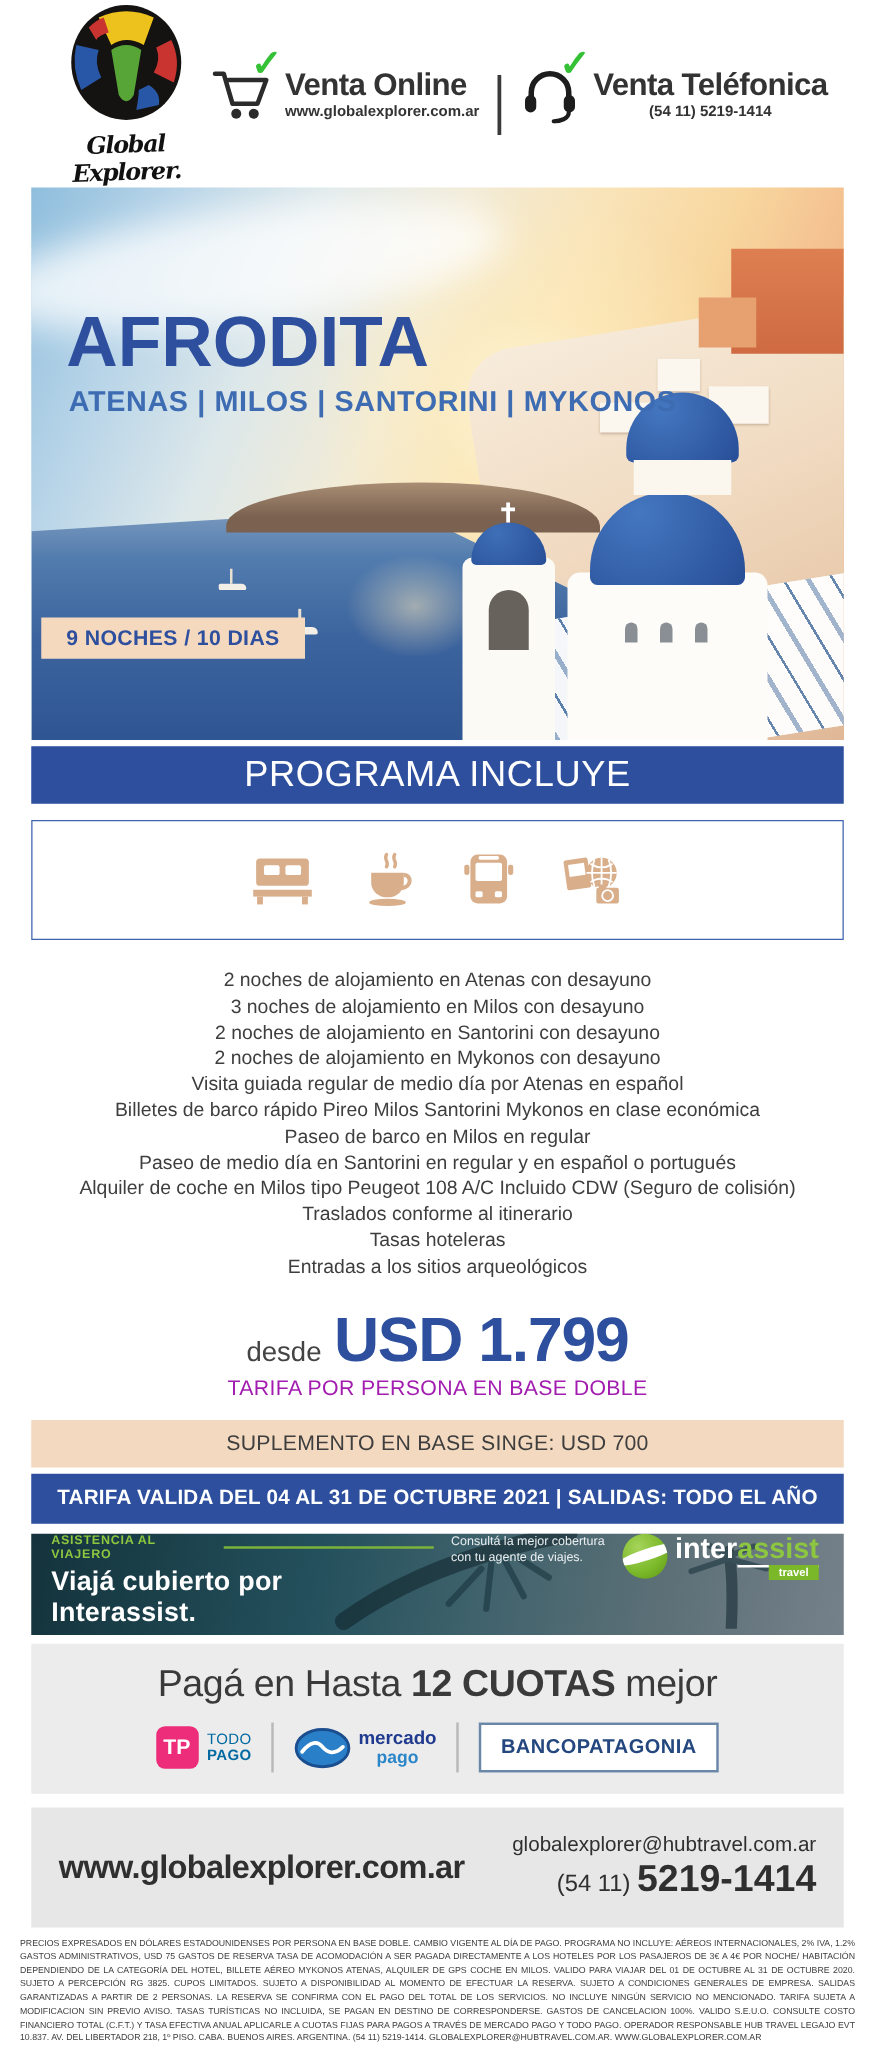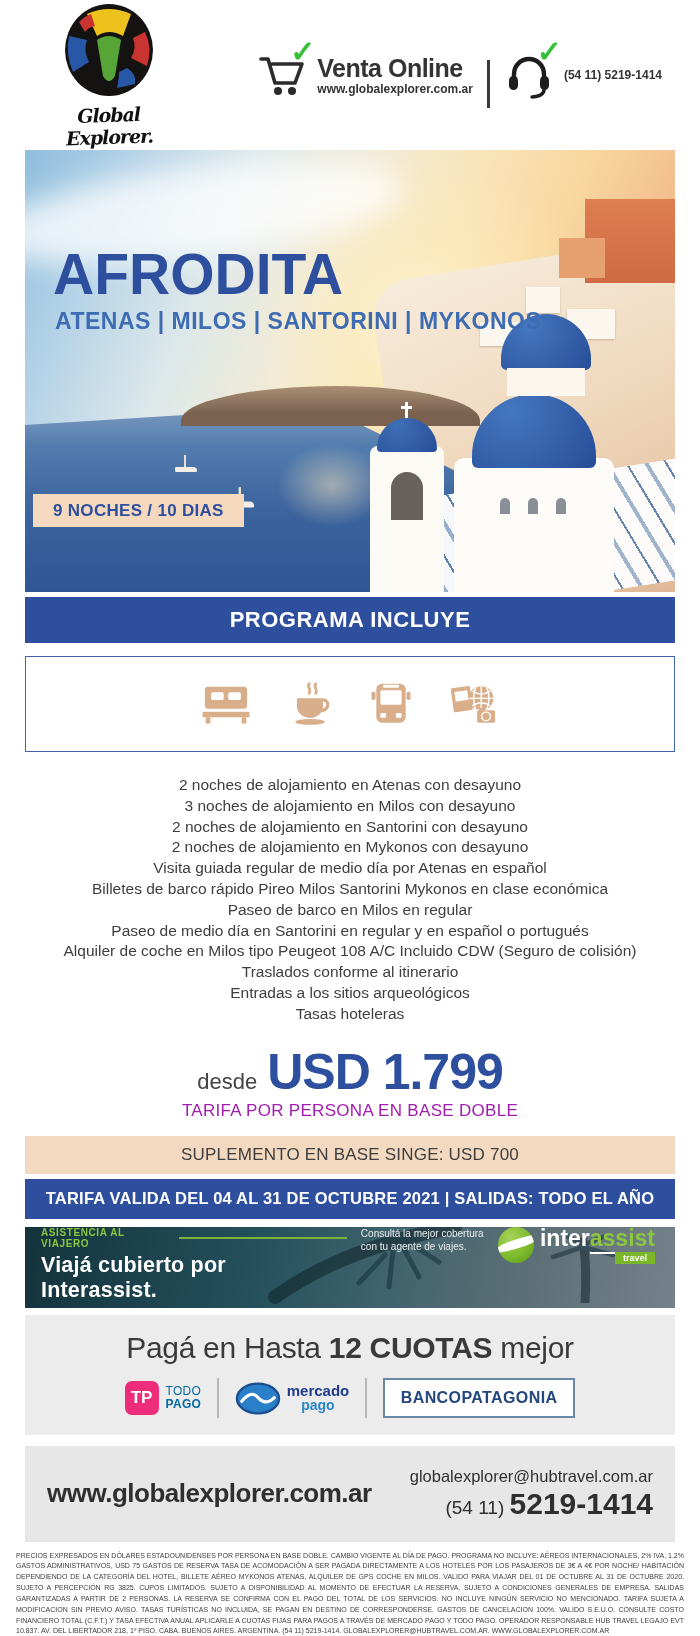--- a/index.html
+++ b/index.html
@@ -53,21 +53,21 @@
   .terrace { position:absolute; right:-20px; bottom:-8px; width:300px; height:120px; background:#eef3f6; transform:rotate(-9deg);
     background-image:repeating-linear-gradient(68deg, #fff 0 14px, #9db4ce 14px 18px, #fff 18px 32px, #5e82ad 32px 34px); opacity:0.95; }
   .boat { position:absolute; width:22px; height:5px; background:#f4efe6; border-radius:2px 6px 2px 2px; }
   .boat::after { content:""; position:absolute; left:9px; top:-12px; width:2px; height:12px; background:#e8e0d2; }
   .hero-title { position:absolute; left:28px; top:96px; font-size:57px; font-weight:800; color:#2d4f9e; letter-spacing:0; line-height:1; }
   .hero-subtitle { position:absolute; left:30px; top:158px; font-size:23px; font-weight:700; color:#3e6cb3; letter-spacing:0.5px; }
   .hero-badge { position:absolute; left:8px; bottom:65px; height:33px; padding:0 20px; background:#f5d9bf; color:#2d4f9e; font-size:17px; font-weight:700; display:flex; align-items:center; letter-spacing:0.3px; }
 
   
   .banner-blue { margin:5px 25px 0; height:46px; background:#2d4f9e; color:#fff; display:flex; align-items:center; justify-content:center; }
-  .banner-blue.program { font-size:22px; font-weight:700; letter-spacing:0.5px; }
+  .banner-blue.program { font-size:29px; font-weight:400; letter-spacing:0.5px; }
   .icon-box { margin:13px 25px 0; height:96px; border:1.5px solid #3f63ae; display:flex; align-items:center; justify-content:center; gap:36px; }
   .icon-box svg { display:block; }
   .includes { margin-top:23px; text-align:center; font-size:15.5px; color:#3e3e3e; line-height:20.8px; }
   .price-row { display:flex; align-items:baseline; justify-content:center; gap:10px; margin-top:22px; }
   .desde { font-size:22px; color:#444; }
   .price { font-size:50px; font-weight:800; color:#2d4f9e; letter-spacing:-1px; line-height:1; }
   .basis { text-align:center; font-size:17px; color:#a21caf; margin-top:4px; letter-spacing:0.3px; }
   .banner-tan { margin:15px 25px 0; height:38px; background:#f3d9bf; color:#3e3e3e; font-size:17px; display:flex; align-items:center; justify-content:center; letter-spacing:0.2px; }
   .banner-blue.validity { margin-top:5px; height:40px; font-size:16.5px; font-weight:700; letter-spacing:0.2px; }
 
@@ -158,20 +158,21 @@
         <span class="venta-icon">
           <svg width="50" height="50" viewBox="0 0 50 50">
             <path d="M10 30 v-5 a15 15 0 0 1 30 0 v5" fill="none" stroke="#1d1d1d" stroke-width="4.4" stroke-linecap="round"></path>
             <rect x="5" y="27" width="9" height="14" rx="4.5" fill="#1d1d1d"></rect>
             <rect x="36" y="27" width="9" height="14" rx="4.5" fill="#1d1d1d"></rect>
             <path d="M40 41 c0 5 -7 7 -12 7" fill="none" stroke="#1d1d1d" stroke-width="3.4" stroke-linecap="round"></path>
           </svg>
           <span class="check">✓</span>
         </span>
         <span class="venta-text">
+          <span class="venta-label">Venta Teléfonica</span>
           <span class="venta-sub">(54 11) 5219-1414</span>
         </span>
       </div>
     </div>
   </div>
 
   <div class="hero">
     <div class="cloud"></div>
     <div class="cliff"></div>
     <div class="orange-bldg"></div>
@@ -253,22 +254,22 @@
   <div>2 noches de alojamiento en Atenas con desayuno</div>
       <div>3 noches de alojamiento en Milos con desayuno</div>
       <div>2 noches de alojamiento en Santorini con desayuno</div>
       <div>2 noches de alojamiento en Mykonos con desayuno</div>
       <div>Visita guiada regular de medio día por Atenas en español</div>
       <div>Billetes de barco rápido Pireo Milos Santorini Mykonos en clase económica</div>
       <div>Paseo de barco en Milos en regular</div>
       <div>Paseo de medio día en Santorini en regular y en español o portugués</div>
       <div>Alquiler de coche en Milos tipo Peugeot 108 A/C Incluido CDW (Seguro de colisión)</div>
       <div>Traslados conforme al itinerario</div>
+      <div>Tasas hoteleras</div>
       <div>Entradas a los sitios arqueológicos</div>
-      <div>Tasas hoteleras</div>
     </div>
 
   <div class="price-row">
     <span class="desde">desde</span>
     <span class="price">USD 1.799</span>
   </div>
   <div class="basis">TARIFA POR PERSONA EN BASE DOBLE</div>
 
   <div class="banner-tan">SUPLEMENTO EN BASE SINGE: USD 700</div>
   <div class="banner-blue validity">TARIFA VALIDA DEL 04 AL 31 DE OCTUBRE 2021 | SALIDAS: TODO EL AÑO</div>

